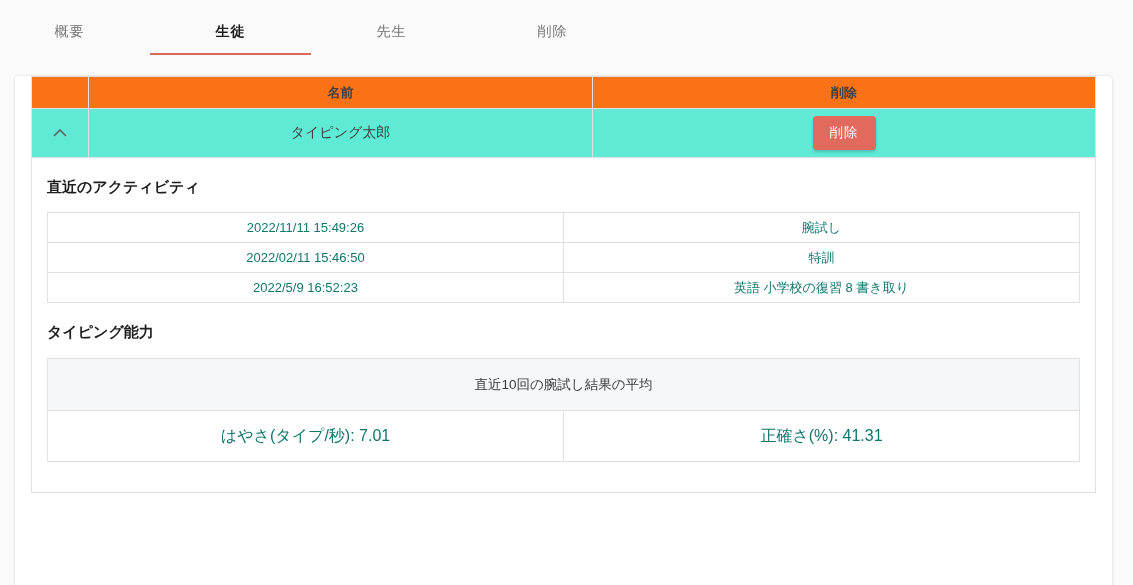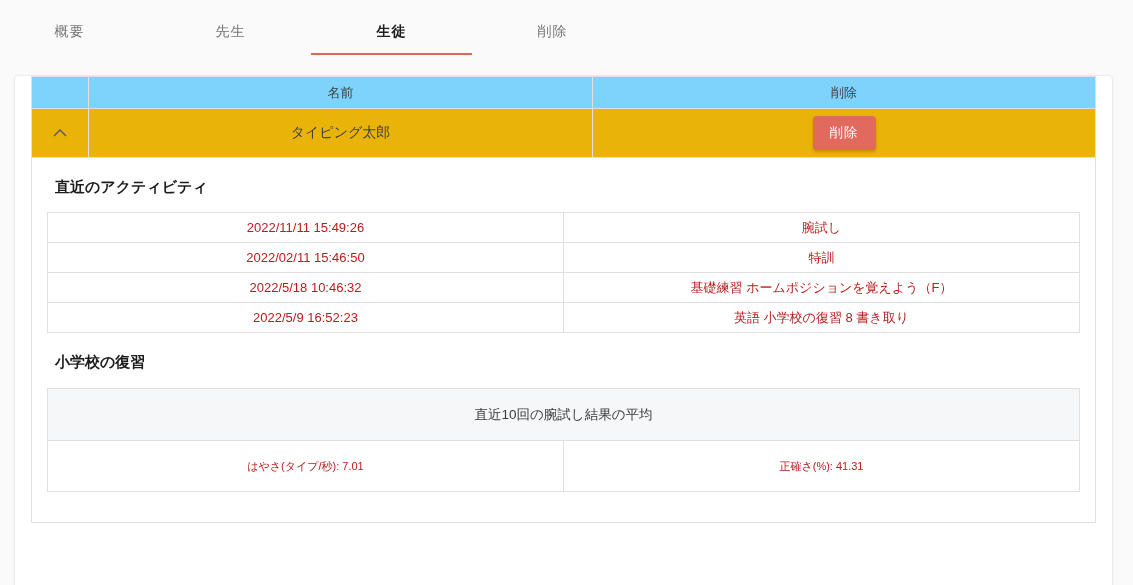--- a/index.html
+++ b/index.html
@@ -34,79 +34,79 @@
     text-align:right; padding:17px 18px 13px 0;
     font-size:13.5px; color:#3a3a3a;
   }
 
   
   .main-table {
     margin:0 16px; border:1px solid #e0e0e0; width:1065px;
   }
   .mt-header {
     display:grid; grid-template-columns:57px 504px 1fr;
-    background:#7dd3fc; height:31px;
+    background:#f97316; height:31px;font-weight:bold;
   }
   .mt-header .cell {
     display:flex; align-items:center; justify-content:center;
     font-size:13px; color:#3c4043; border-right:1px solid #e0e0e0;
   }
   .mt-header .cell:last-child { border-right:none; }
   .mt-row {
     display:grid; grid-template-columns:57px 504px 1fr;
     height:50px; border-top:1px solid #e0e0e0; border-bottom:1px solid #e0e0e0;
-    background:#eab308;
+    background:#5eead4;
   }
   .mt-row .cell {
     display:flex; align-items:center; justify-content:center;
     font-size:14px; color:#3c4043; border-right:1px solid #e0e0e0;
   }
   .mt-row .cell:last-child { border-right:none; }
 
   .expand-btn { cursor:pointer; display:flex; align-items:center; justify-content:center; width:100%; height:100%; }
 
   .delete-btn {
     background:#e2695e; color:#fff; border:none; border-radius:4px;
     font-size:13.5px; padding:8px 17px; cursor:pointer; letter-spacing:1px;
     box-shadow:0 2px 3px rgba(0,0,0,0.18);
     font-family:inherit;
   }
 
   
   .mt-expanded { padding:0 15px 30px 15px; background:#fff; }
   .section-title {
     font-size:15px; font-weight:bold; color:#1d1d1d;
-    margin:20px 0 15px 8px;
+    margin:20px 0 15px 0;
   }
   .inner-table { width:100%; border-collapse:collapse; }
   .inner-table td {
     border:1px solid #e0e0e0; text-align:center;
-    font-size:13px; color:#b91c1c; height:30px; width:50%;
+    font-size:13px; color:#0f766e; height:30px; width:50%;
   }
   .typing-table { margin-top:16px; }
   .typing-table .avg-header {
     background:#f6f7f9; height:52px; font-size:13.5px; color:#3a3a3a;
   }
-  .typing-table .stat-cell { height:51px; font-size:11px; }
+  .typing-table .stat-cell { height:51px; font-size:16px; }
 </style>
 </head>
 <body>
 
 <nav class="tabbar">
   <div class="tab">
     <span>概要</span>
 
   </div>
+  <div class="tab active">
+    <span>生徒</span>
+    <div class="tab-indicator"></div>
+  </div>
   <div class="tab">
     <span>先生</span>
 
-  </div>
-  <div class="tab active">
-    <span>生徒</span>
-    <div class="tab-indicator"></div>
   </div>
   <div class="tab">
     <span>削除</span>
 
   </div>
 </nav>
 
 <section class="card">
 
 
@@ -140,31 +140,27 @@
         <tbody>
           <tr>
             <td>2022/11/11 15:49:26</td>
             <td>腕試し</td>
           </tr>
           <tr>
             <td>2022/02/11 15:46:50</td>
             <td>特訓</td>
           </tr>
           <tr>
-            <td>2022/5/18 10:46:32</td>
-            <td>基礎練習 ホームポジションを覚えよう（F）</td>
-          </tr>
-          <tr>
             <td>2022/5/9 16:52:23</td>
             <td>英語 小学校の復習 8 書き取り</td>
           </tr>
         </tbody>
       </table>
 
-      <h3 class="section-title">小学校の復習</h3>
+      <h3 class="section-title">タイピング能力</h3>
 
       <table class="inner-table typing-table">
         <tbody>
           <tr>
             <td class="avg-header" colspan="2">直近10回の腕試し結果の平均</td>
           </tr>
           <tr>
             <td class="stat-cell">はやさ(タイプ/秒): 7.01</td>
             <td class="stat-cell">正確さ(%): 41.31</td>
           </tr>

